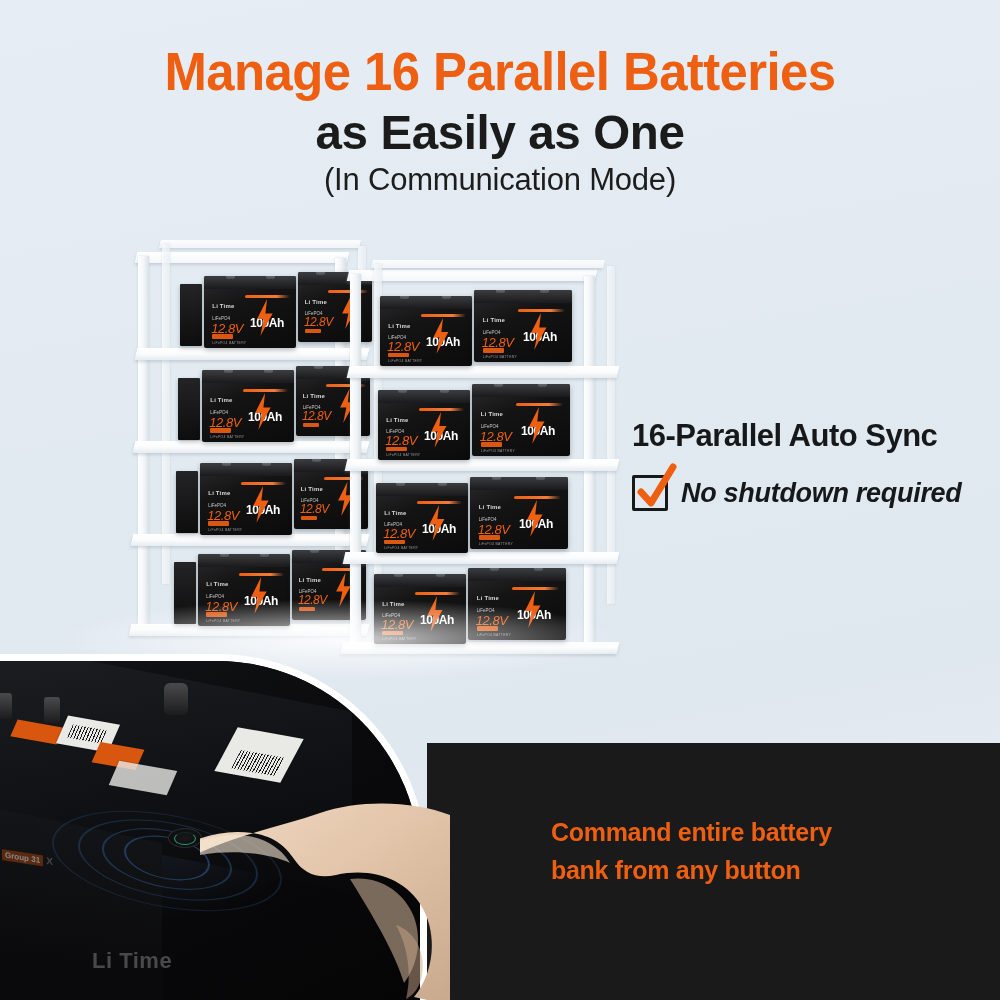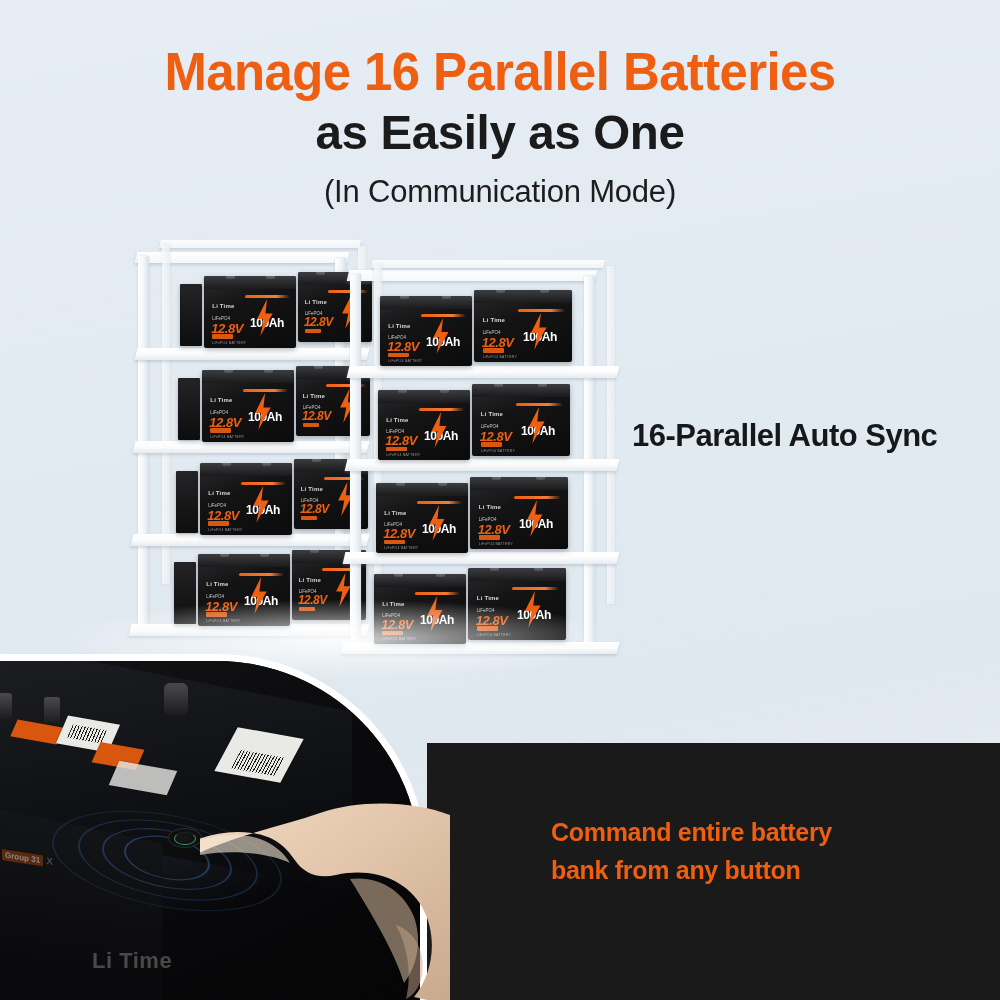--- a/index.html
+++ b/index.html
@@ -43,21 +43,20 @@
     letter-spacing: -0.4px;
     line-height: 1.18;
     color: #1b1b1b;
     margin-top: 4px;
     transform: scaleX(0.97);
   }
   .subhead {
     font-size: 31px;
     font-weight: 400;
     color: #1d1d1d;
-    margin-top: 12px;
     letter-spacing: -0.2px;
   }
 
   
   .feature-block {
     position: absolute;
     left: 632px;
     top: 418px;
     width: 360px;
     z-index: 40;
@@ -172,21 +171,21 @@
     top: 55%;
     font-size: 4.5px;
     color: #c8c8c8;
     white-space: nowrap;
   }
   .b-volt {
     position: absolute;
     left: 8%;
     top: 62%;
     font-size: 13px;
-    font-weight: 700;
+    font-weight: 400;
     font-style: italic;
     color: #ee5f12;
     letter-spacing: -0.5px;
     white-space: nowrap;
   }
   .b-ah {
     position: absolute;
     left: 50%;
     top: 56%;
     font-size: 12px;
@@ -741,20 +740,28 @@
           <div class="b-foot">LiFePO4 BATTERY</div>
         </div>
       </div>
     </div>
   </div>
 
   <div class="floor-glow"></div>
 
   <div class="feature-block">
     <div class="feature-title">16-Parallel Auto Sync</div>
+    <div class="feature-row">
+      <div class="check-box">
+        <svg viewBox="0 0 42 46">
+          <path d="M6 27 L16 38 L38 2" fill="none" stroke="#ee5f12" stroke-width="7" stroke-linecap="round" stroke-linejoin="round"></path>
+        </svg>
+      </div>
+      <div class="feature-sub">No shutdown required</div>
+    </div>
   </div>
 
   <div class="dark-panel">
     <div class="dark-text">
       <div>Command entire battery</div>
       <div>bank from any button</div>
     </div>
   </div>
 
   <div class="photo">

